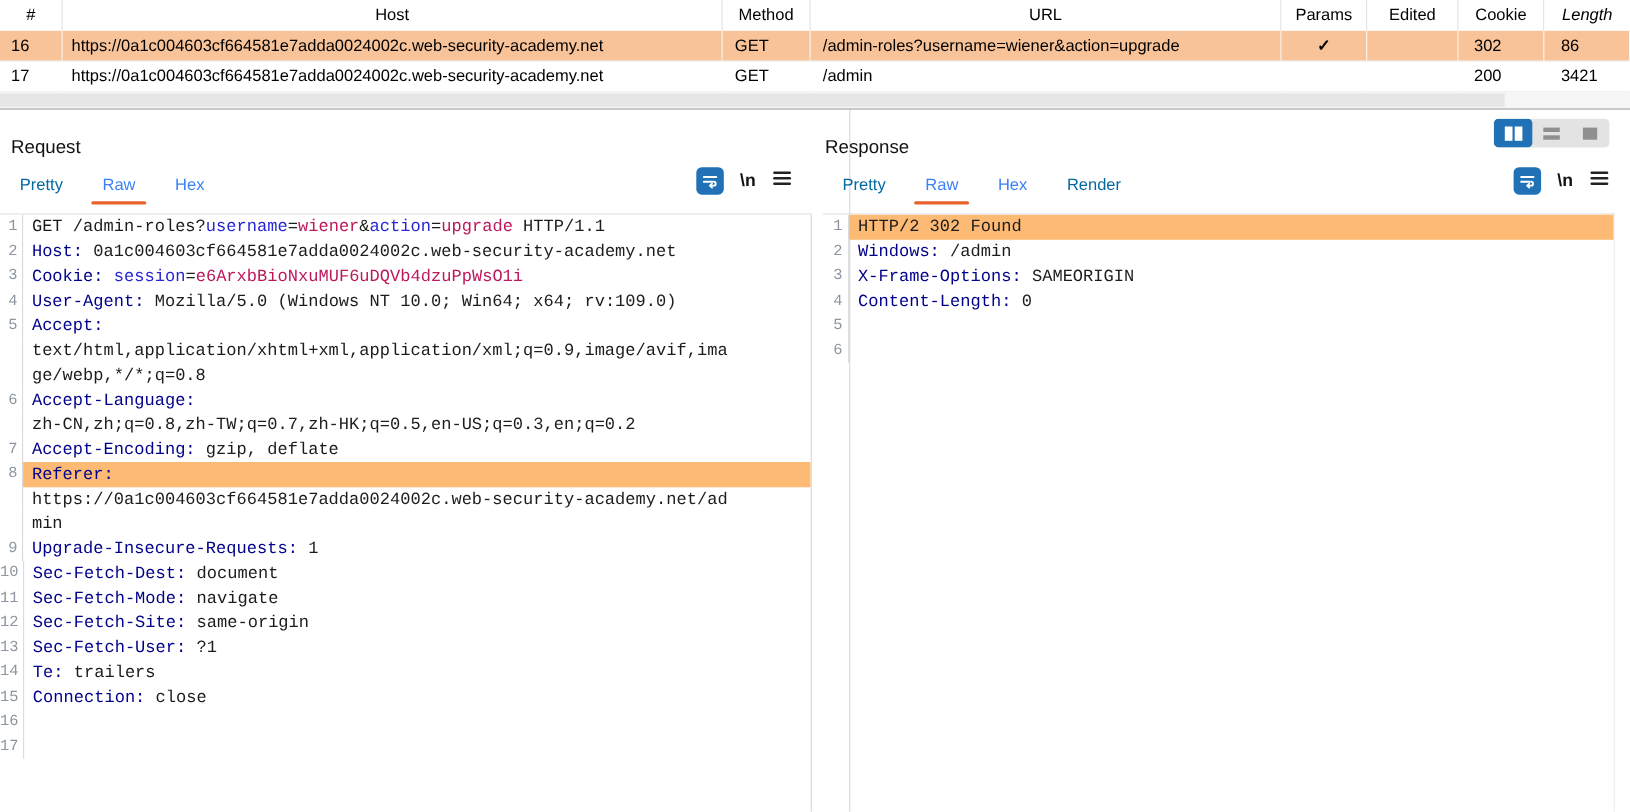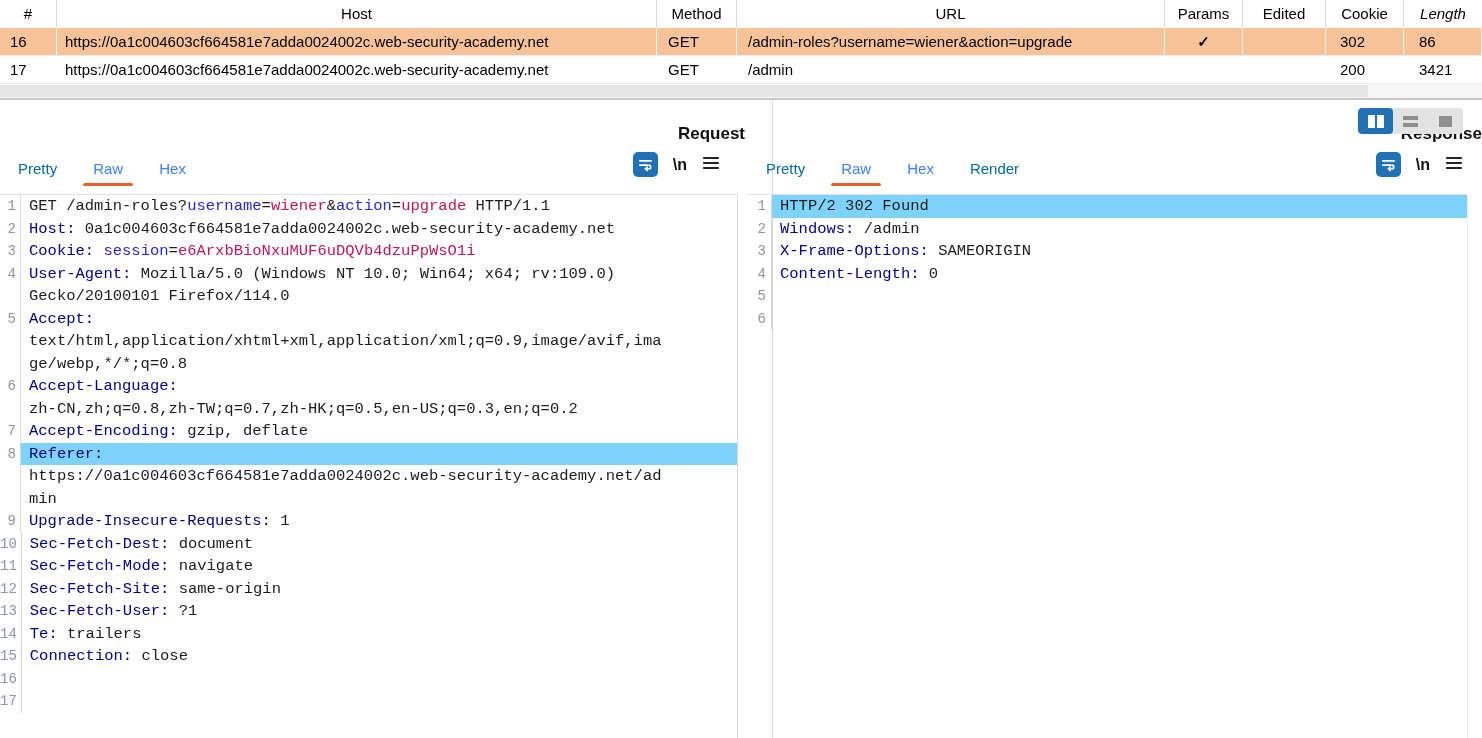--- a/index.html
+++ b/index.html
@@ -28,21 +28,21 @@
 
   .section-divider { height:2px; background:#c9c9c9; }
 
   
   .bottom { position:relative; height:641px; background:#fff; }
   .vsplit { position:absolute; left:772px; top:0; bottom:0; width:1px; background:#d8d8d8; }
   .panel { position:absolute; top:0; bottom:0; }
   .panel.req { left:0; width:745px; }
   .panel.resp { left:748px; right:0; }
 
-  .panel-title { margin:24px 0 0 10px; font-size:17px; font-weight:700; color:#111;text-align:right; }
+  .panel-title { margin:24px 0 0 10px; font-size:17px; font-weight:400; color:#111; }
   .panel.resp .panel-title { margin-left:2px; }
 
   .tabbar { position:relative; margin-top:4px; height:40px; display:flex; align-items:center; }
   .tab { position:relative; font-size:15px; color:#3b82f6; padding:6px 18px; cursor:default; }
   .tab.dimmed { color:#0369a1; }
   .tab.active::after { content:""; position:absolute; left:8px; right:8px; bottom:-3px;
      height:3px; border-radius:2px; background:#e8632c; }
 
   .editor-icons { position:absolute; top:4px; display:flex; align-items:center; gap:15px; }
   .panel.req  .editor-icons { right:25px; }
@@ -64,21 +64,21 @@
   
   .editor { margin-top:6px; border-top:1px solid #e2e2e2; height:555px; overflow:hidden;
      font-family:"Liberation Mono","DejaVu Sans Mono", monospace; font-size:15.5px; }
   .panel.req  .editor { width:738px; border-right:1px solid #d6d6d6; }
   .panel.resp .editor { width:720px; border-right:1px solid #ededed; }
   .crow { display:flex; height:22.5px; line-height:22.5px; }
   .cnum { flex:0 0 21px; text-align:right; padding-right:4px; color:#8d96a0; font-size:14px;
      border-right:1px solid #d9d9d9; }
   .panel.resp .cnum { flex-basis:24px; padding-right:5px; }
   .ctext { flex:1; padding-left:8px; white-space:pre; overflow:hidden; color:#1c1c1c; }
-  .crow.hl .ctext { background:#7dd3fc; }
+  .crow.hl .ctext { background:#fdba74; }
   .sg-t { color:#1c1c1c; }
   .sg-h { color:#00008b; }
   .sg-p { color:#2727d3; }
   .sg-v { color:#be185d; }
 </style>
 </head>
 <body>
 
 <div>
   <div class="t-grid">
@@ -157,24 +157,20 @@
           <span class="cnum">2</span>
           <span class="ctext"><span class="sg-h">Host:</span><span class="sg-t"> 0a1c004603cf664581e7adda0024002c.web-security-academy.net</span></span>
         </div>
         <div class="crow">
           <span class="cnum">3</span>
           <span class="ctext"><span class="sg-h">Cookie:</span><span class="sg-t"> </span><span class="sg-p">session</span><span class="sg-t">=</span><span class="sg-v">e6ArxbBioNxuMUF6uDQVb4dzuPpWsO1i</span></span>
         </div>
         <div class="crow">
           <span class="cnum">4</span>
           <span class="ctext"><span class="sg-h">User-Agent:</span><span class="sg-t"> Mozilla/5.0 (Windows NT 10.0; Win64; x64; rv:109.0)</span></span>
-        </div>
-        <div class="crow">
-          <span class="cnum"></span>
-          <span class="ctext"><span class="sg-t">Gecko/20100101 Firefox/114.0</span></span>
         </div>
         <div class="crow">
           <span class="cnum">5</span>
           <span class="ctext"><span class="sg-h">Accept:</span></span>
         </div>
         <div class="crow">
           <span class="cnum"></span>
           <span class="ctext"><span class="sg-t">text/html,application/xhtml+xml,application/xml;q=0.9,image/avif,ima</span></span>
         </div>
         <div class="crow">

